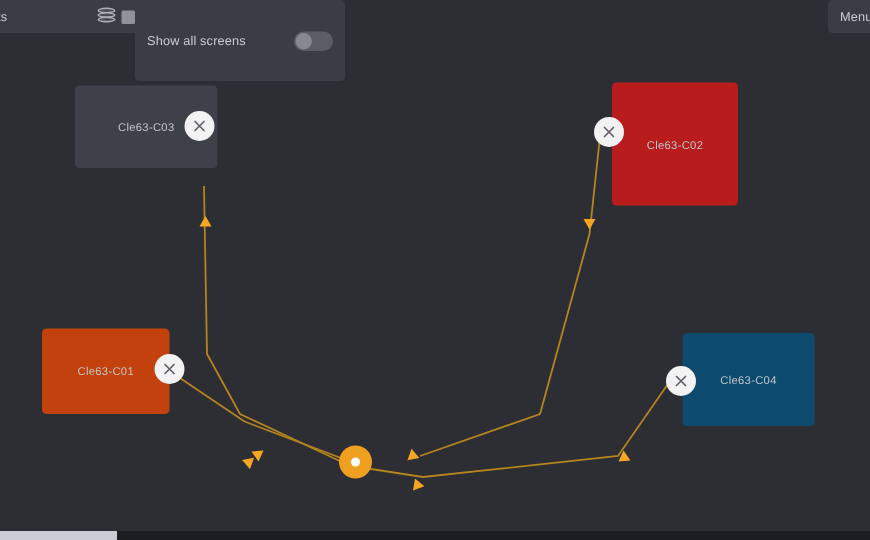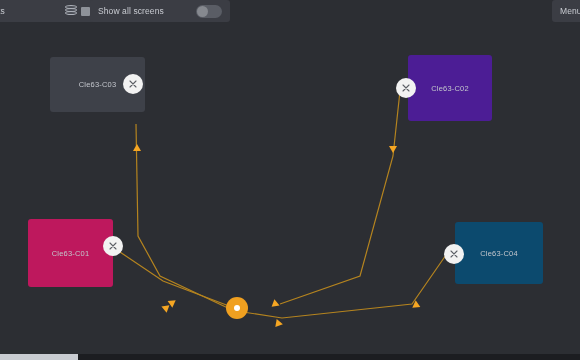--- a/index.html
+++ b/index.html
@@ -37,21 +37,21 @@
   }
   #group-left {
     left: -36px;
     width: 124px;
     padding-left: 8px;
     justify-content: flex-start;
   }
   #group-mid {
     left: 90px;
     width: 124px;
-    padding: 0 8px;
+    padding: 16px 8px;
     justify-content: space-between;
   }
   #group-menu {
     left: 552px;
     width: 46px;
     padding-left: 8px;
   }
   .tb-label {
     font-size: 8.5px;
     color: #c9ccd2;
@@ -221,24 +221,24 @@
         <path d="M0,-4 L7,0 L0,4 Z" transform="translate(273,267) rotate(20)" fill="#f5a623"></path>
         <path d="M0,-4 L7,0 L0,4 Z" transform="translate(276,287) rotate(10)" fill="#f5a623"></path>
         <path d="M0,-4 L7,0 L0,4 Z" transform="translate(414,268) rotate(25)" fill="#f5a623"></path>
       </g>
   </svg>
 
   <div id="nodes-layer">
       <div class="node-card" style="left: 50px; top: 21px; width: 95px; height: 55px; background: rgb(62, 65, 73);">
         <span class="card-label">Cle63-C03</span>
       </div>
-      <div class="node-card" style="left: 408px; top: 19px; width: 84px; height: 66px; background: #4c1d95;">
+      <div class="node-card" style="left: 408px; top: 19px; width: 84px; height: 82px; background: #b91c1c;">
         <span class="card-label">Cle63-C02</span>
       </div>
-      <div class="node-card" style="left: 28px; top: 183px; width: 85px; height: 68px; background: #be185d;">
+      <div class="node-card" style="left: 28px; top: 183px; width: 85px; height: 57px; background: #c2410c;">
         <span class="card-label">Cle63-C01</span>
       </div>
       <div class="node-card" style="left: 455px; top: 186px; width: 88px; height: 62px; background: #0c4a6e;">
         <span class="card-label">Cle63-C04</span>
       </div>
     </div>
 
   <div class="hub" id="hub" style="left: 226px; top: 261px; background: rgb(240, 160, 32);">
     <span class="hub-dot"></span>
   </div>

